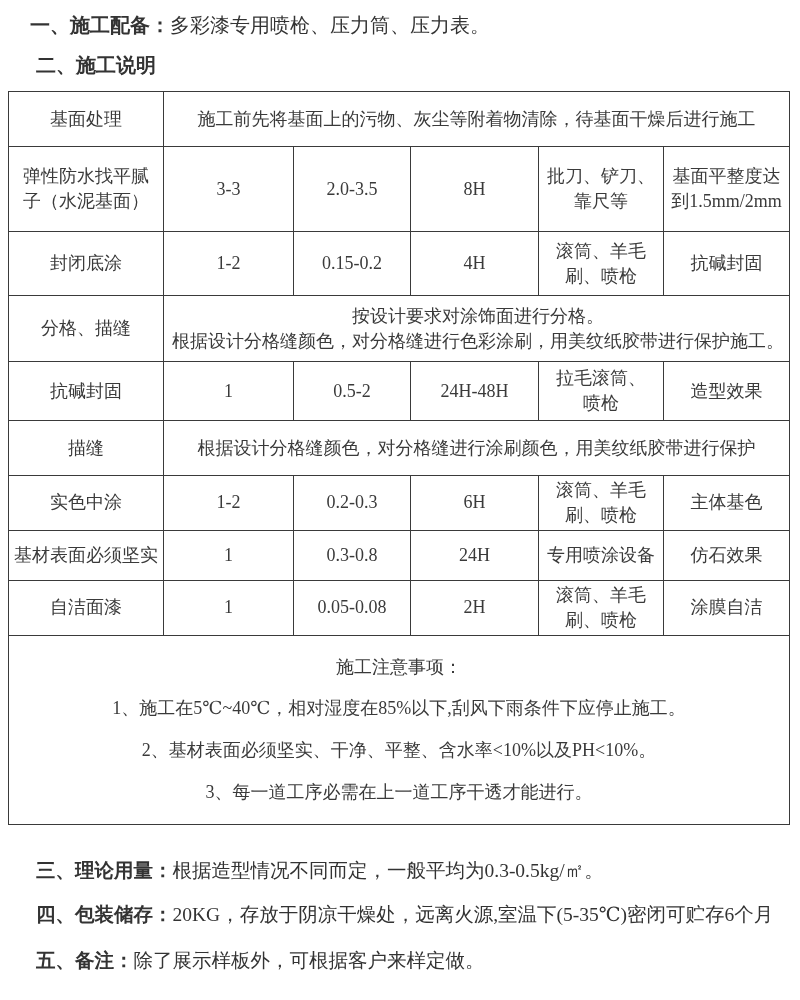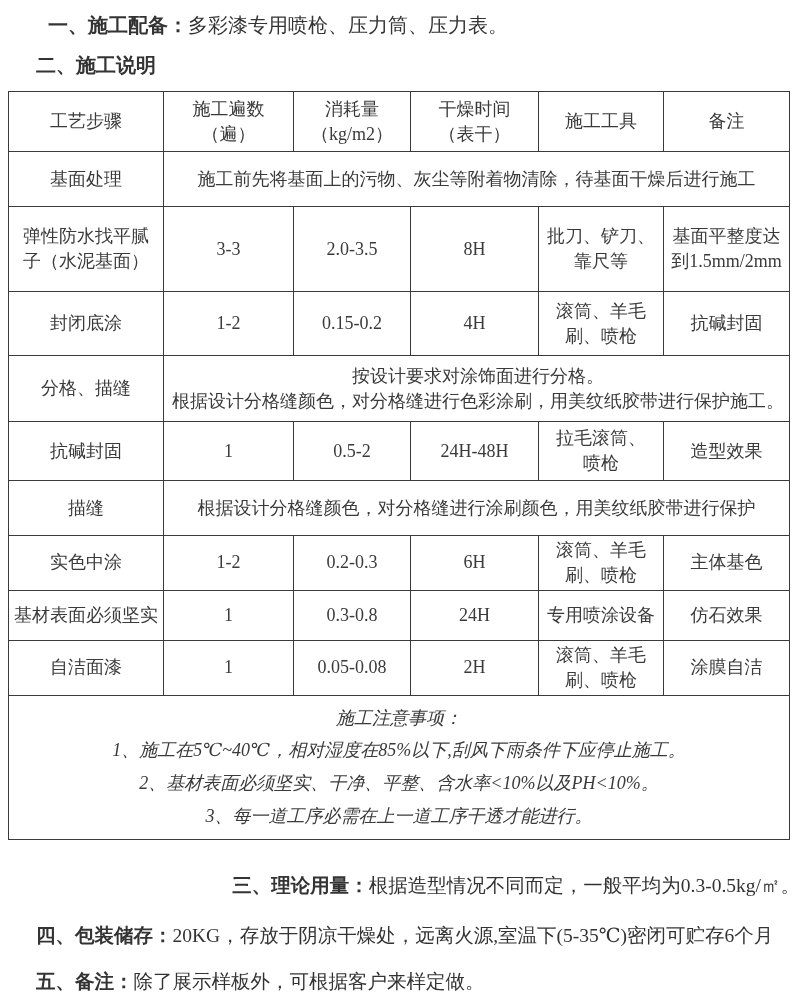--- a/index.html
+++ b/index.html
@@ -2,48 +2,48 @@
 <html><head>
 <meta charset="utf-8">
 <style>
   html,body{margin:0;padding:0;}
   body{
     width:800px;height:1000px;background:#ffffff;overflow:hidden;
     font-family:"Liberation Serif","DejaVu Serif",serif;
     color:#333333;
   }
   .doc{width:800px;height:1000px;}
-  .h1{padding-top:12px;margin:0 0 0 48px;font-size:20px;line-height:26px;}
+  .h1{padding-top:12px;margin:0 0 0 30px;font-size:20px;line-height:26px;}
   .h1 .lbl{font-weight:bold;}
   .h2{margin:16px 0 0 36px;font-size:20px;line-height:26px;font-weight:bold;font-family:Liberation Mono, monospace;}
   table.spec{
     border-collapse:collapse;table-layout:fixed;
     width:781px;margin:11px 0 0 8px;
   }
   table.spec td{
     border:1.5px solid #3a3a3a;
     font-size:18px;line-height:1.38;
     text-align:center;vertical-align:middle;
     padding:2px 4px;color:#3a3a3a;
     overflow:hidden;
   }
   td.left{text-align:left;padding:2px 6px;}
   .preline{white-space:pre-line;}
   td.notes-cell{
     text-align:left;vertical-align:top;
     font-size:19px;line-height:31px;padding:5px 12px 4px 12px;
   }
-  td.notes-cell .note-line{margin:8px;font-style:italic;}
+  td.notes-cell .note-line{margin:17px;}
   .fline{
     margin:0 0 0 36px;font-size:19.5px;line-height:26px;
     white-space:nowrap;
   }
   .fline .lbl{font-weight:bold;}
-  .fline.f1{margin-top:33px;text-align:right;}
-  .fline.f2{margin-top:24px;}
+  .fline.f1{margin-top:33px;}
+  .fline.f2{margin-top:18px;}
   .fline.f3{margin-top:20px;}
 </style>
 </head>
 <body>
 
 <div class="doc">
 
   <p class="h1"><span class="lbl">一、施工配备：</span><span>多彩漆专用喷枪、压力筒、压力表。</span></p>
 
   <p class="h2">二、施工说明</p>
@@ -52,31 +52,20 @@
     <colgroup>
       <col style="width:155px">
         <col style="width:130px">
         <col style="width:117px">
       <col style="width:128px">
         <col style="width:125px">
         <col style="width:126px">
     </colgroup>
 
     <tbody>
-        <tr style="height:60px">
-      <td class="preline">工艺步骤</td>
-      <td class="preline">施工遍数
-（遍）</td>
-      <td class="preline">消耗量
-（kg/m2）</td>
-      <td class="preline">干燥时间
-（表干）</td>
-      <td class="preline">施工工具</td>
-      <td class="preline">备注</td>
-    </tr>
 
     <tr style="height:55px">
       <td>基面处理</td>
       <td class="left" colspan="5">施工前先将基面上的污物、灰尘等附着物清除，待基面干燥后进行施工</td>
     </tr>
 
     <tr style="height:85px">
       <td class="left preline">弹性防水找平腻
 子（水泥基面）</td>
       <td>3-3</td>

